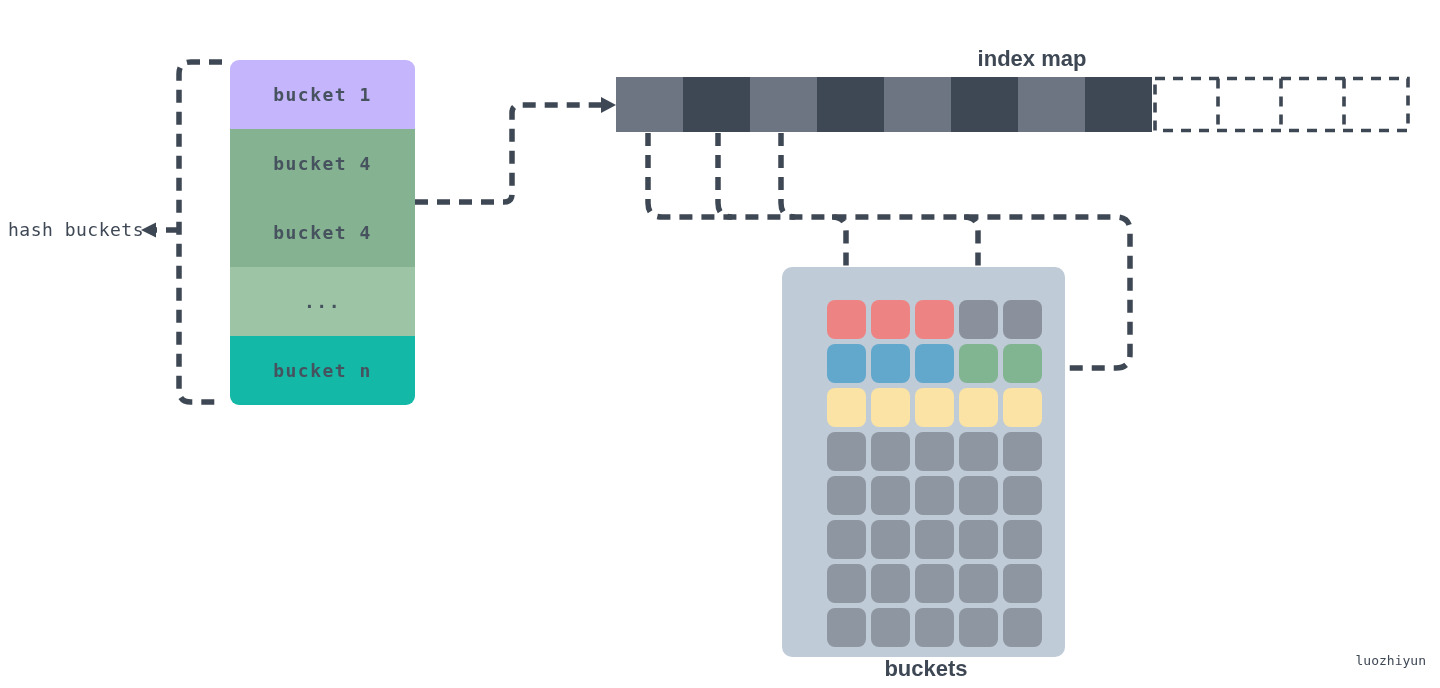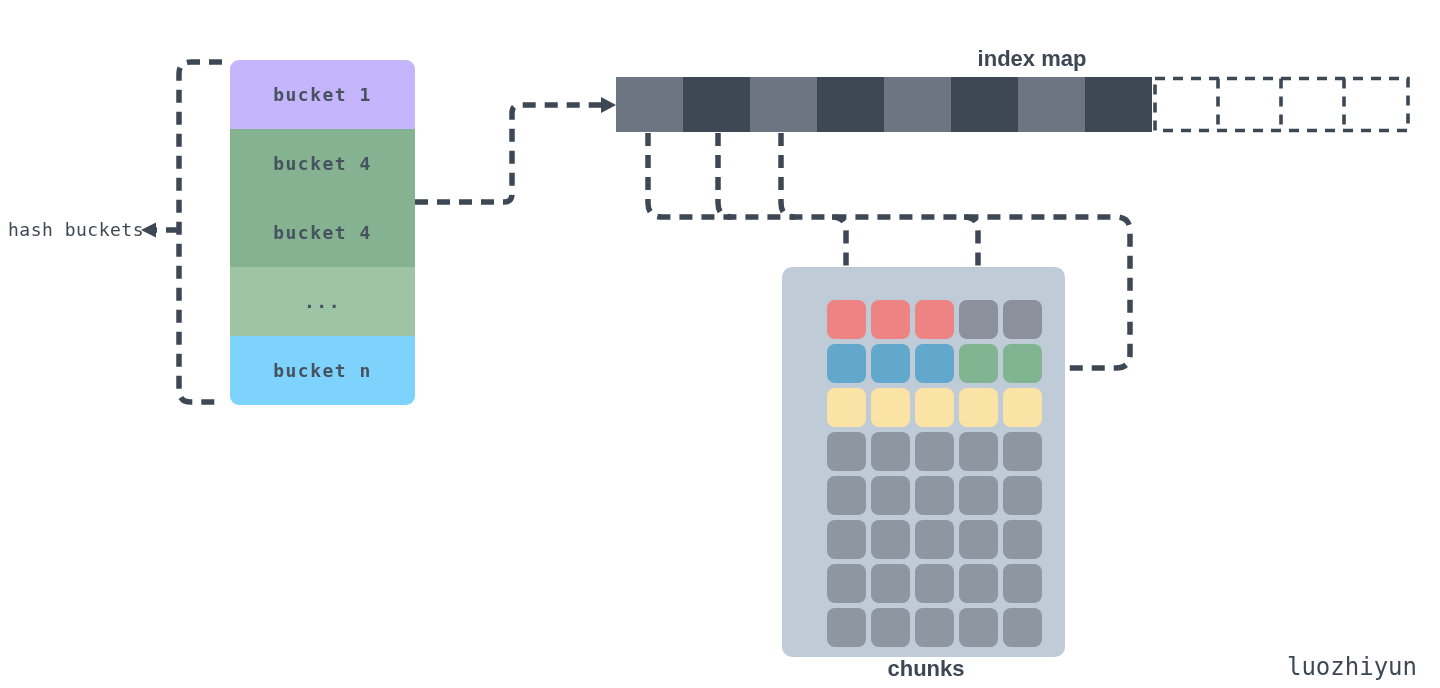--- a/index.html
+++ b/index.html
@@ -39,21 +39,21 @@
     position:absolute; left:782px; top:267px; width:283px; height:390px;
     background:var(--chunk_panel); border-radius:10px;
   }
   .chunk-grid {
     position:absolute; left:827px; top:300px;
     display:grid; grid-template-columns:repeat(5,39px); grid-auto-rows:39px;
     gap:5px;
   }
   .chunk-cell { border-radius:8px; }
   .chunks-label { left:846px; top:656px; width:160px; font-size:22px; }
-  .watermark { right:23px; top:653px; font-size:24px; }
+  .watermark { right:14px; top:653px; font-size:13px; }
   
   .overlay { position:absolute; left:0; top:0; }
   .dash {
     stroke:var(--line); stroke-width:5.5; fill:none;
     stroke-dasharray:13 9; stroke-linecap:butt;
   }
   .dash-thin {
     stroke:var(--line); stroke-width:3.6; fill:none;
     stroke-dasharray:10 8;
   }
@@ -89,21 +89,21 @@
     <line class="dash-thin" x1="1281" y1="78.5" x2="1281" y2="130.5"></line>
     <line class="dash-thin" x1="1344" y1="78.5" x2="1344" y2="130.5"></line>
   </svg>
 
   <div class="mono-label hash-label">hash buckets</div>
   <div class="bucket-table">
       <div class="bucket-row" style="background: #c4b5fd;">bucket 1</div>
       <div class="bucket-row" style="background: rgb(133, 179, 145);">bucket 4</div>
       <div class="bucket-row" style="background: rgb(133, 179, 145);">bucket 4</div>
       <div class="bucket-row" style="background: rgb(156, 196, 165);">...</div>
-      <div class="bucket-row" style="background: #7dd3fc;">bucket n</div>
+      <div class="bucket-row" style="background: #14b8a6;">bucket n</div>
     </div>
 
   <div class="sans-label index-title">index map</div>
   <div class="index-bar">
       <div class="index-seg" style="background: rgb(108, 117, 129);"></div>
       <div class="index-seg" style="background: rgb(62, 71, 84);"></div>
       <div class="index-seg" style="background: rgb(108, 117, 129);"></div>
       <div class="index-seg" style="background: rgb(62, 71, 84);"></div>
       <div class="index-seg" style="background: rgb(108, 117, 129);"></div>
       <div class="index-seg" style="background: rgb(62, 71, 84);"></div>
@@ -147,16 +147,16 @@
       <div class="chunk-cell" style="background: rgb(141, 150, 161);"></div>
       <div class="chunk-cell" style="background: rgb(141, 150, 161);"></div>
       <div class="chunk-cell" style="background: rgb(141, 150, 161);"></div>
       <div class="chunk-cell" style="background: rgb(141, 150, 161);"></div>
       <div class="chunk-cell" style="background: rgb(141, 150, 161);"></div>
       <div class="chunk-cell" style="background: rgb(141, 150, 161);"></div>
       <div class="chunk-cell" style="background: rgb(141, 150, 161);"></div>
       <div class="chunk-cell" style="background: rgb(141, 150, 161);"></div>
       <div class="chunk-cell" style="background: rgb(141, 150, 161);"></div>
     </div>
-  <div class="sans-label chunks-label">chunks</div>
+  <div class="sans-label chunks-label">buckets</div>
 
   <div class="mono-label watermark">luozhiyun</div>
 </div>
 
 </body></html>

